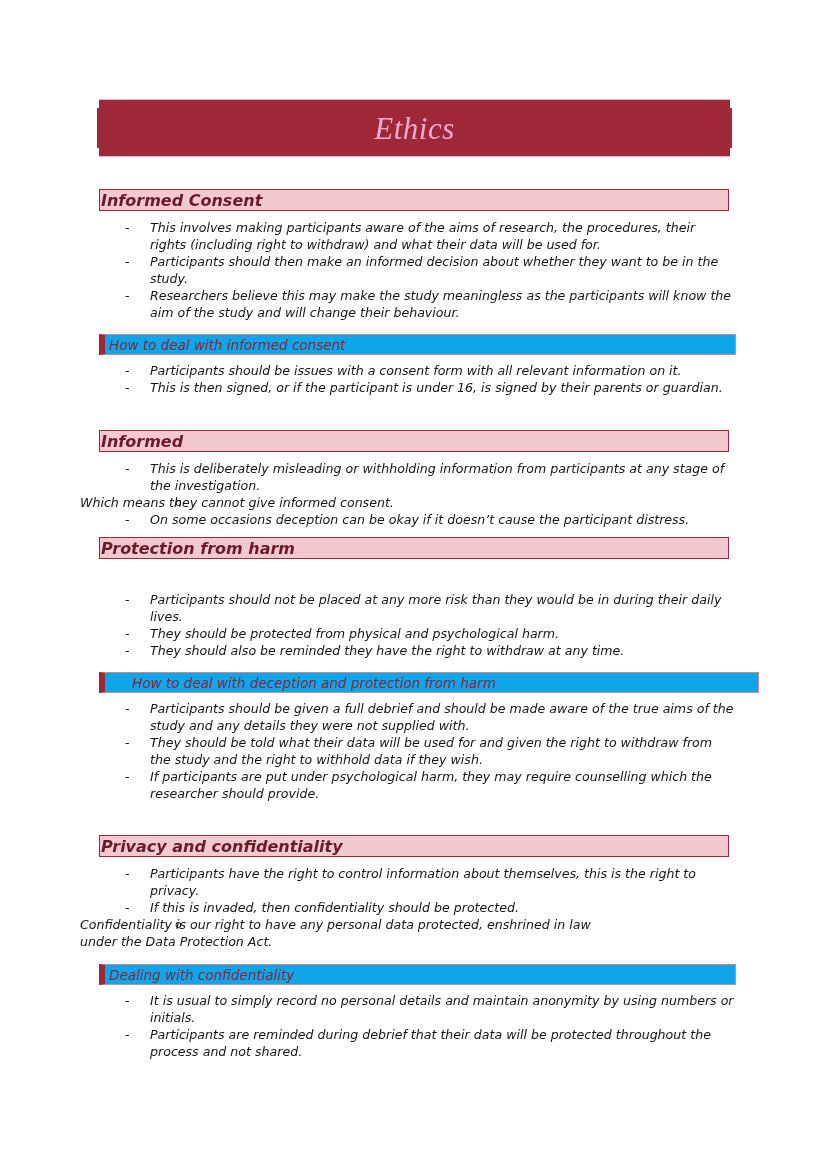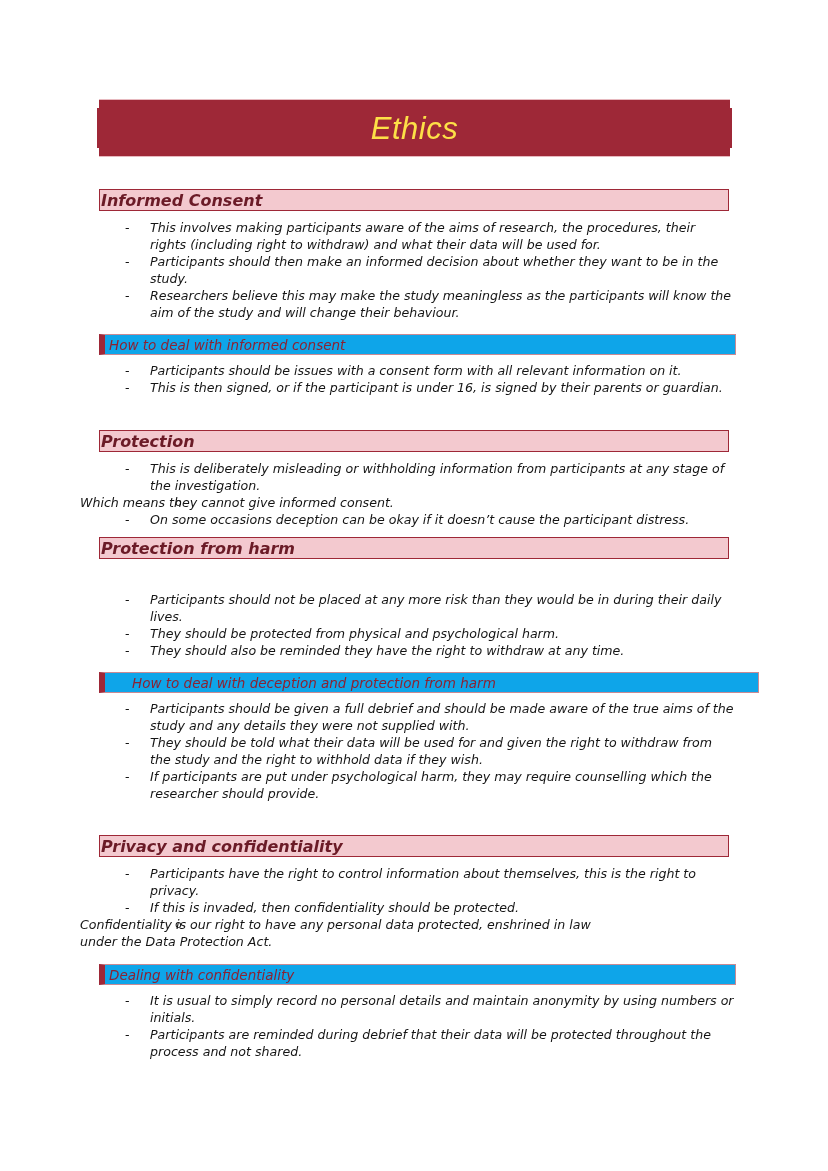--- a/index.html
+++ b/index.html
@@ -11,22 +11,22 @@
       position: absolute; left: 99px; top: 100px; width: 631px; height: 56px;
       background: #9e2837; box-shadow: 0 1px 0 #e7b9bf, 0 -1px 0 #e7b9bf;
       display: flex; align-items: center; justify-content: center;
     }
     .title-banner .notch-l, .title-banner .notch-r {
       position: absolute; top: 8px; width: 2px; height: 40px; background: #9e2837;
     }
     .title-banner .notch-l { left: -2px; }
     .title-banner .notch-r { right: -2px; }
     .title-text {
-      color: #fde047; font-style: italic; font-size: 31px; letter-spacing: 0.5px;
-      font-family: Liberation Sans, sans-serif; line-height: 1;
+      color: #f9a8d4; font-style: italic; font-size: 31px; letter-spacing: 0.5px;
+      font-family: Liberation Serif, serif; line-height: 1;
     }
 
     .section-header {
       position: absolute; left: 99px; width: 628px; height: 20px;
       background: #f3c9cf; border: 1px solid #9e2837; box-sizing: content-box;
       display: flex; align-items: center;
     }
     .section-header span {
       color: #6b1b27; font-style: italic; font-weight: bold; font-size: 16px;
       padding-left: 1px; font-family: "DejaVu Sans", sans-serif;
@@ -87,21 +87,21 @@
         <span class="dash">-</span>
         <span class="txt">Participants should be issues with a consent form with all relevant information on it.</span>
       </li>
     <li class="item">
         <span class="dash">-</span>
         <span class="txt" style="width:600px;">This is then signed, or if the participant is under 16, is signed by their parents or guardian.</span>
       </li>
   </ul>
 
   <div class="section-header" style="top:430px;">
-    <span>Protection</span>
+    <span>Informed</span>
   </div>
   <ul class="list" style="top:460px;">
     <li class="item">
         <span class="dash">-</span>
         <span class="txt">This is deliberately misleading or withholding information from participants at any stage of the investigation.</span>
       </li>
     <li class="item sub">
         <span class="dash">o</span>
         <span class="txt">Which means they cannot give informed consent.</span>
       </li>

